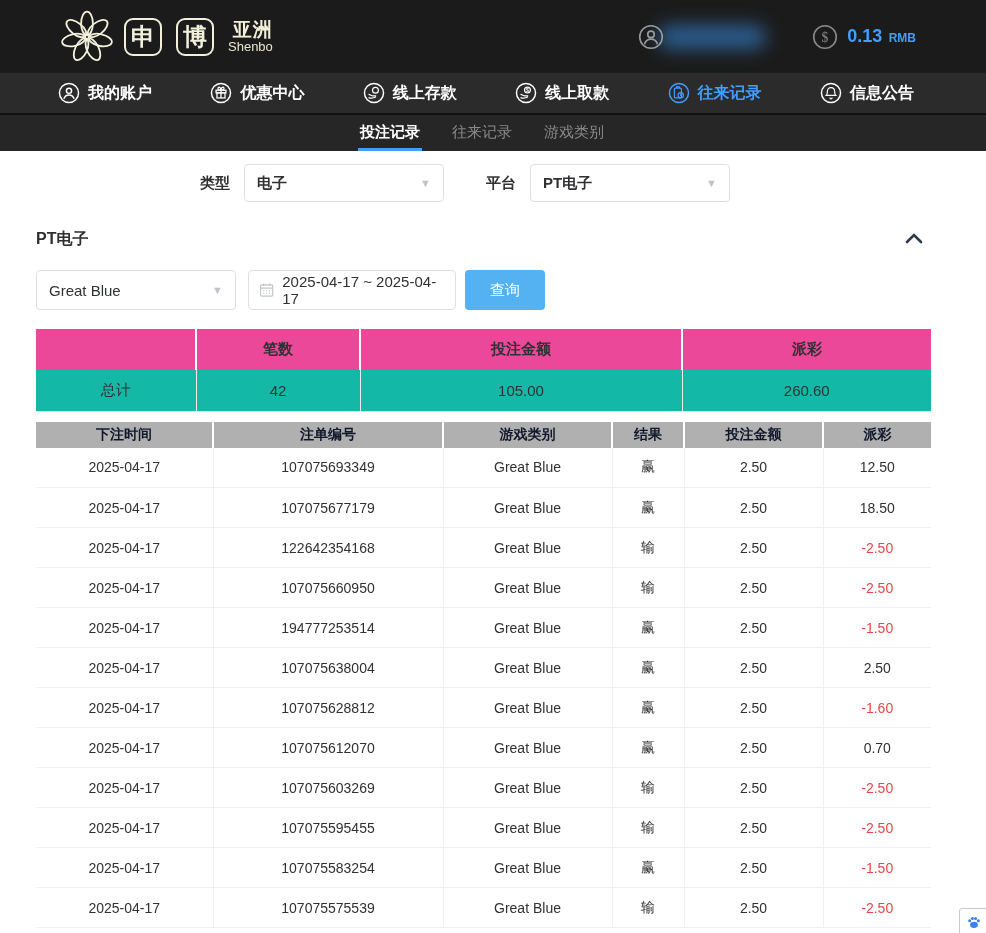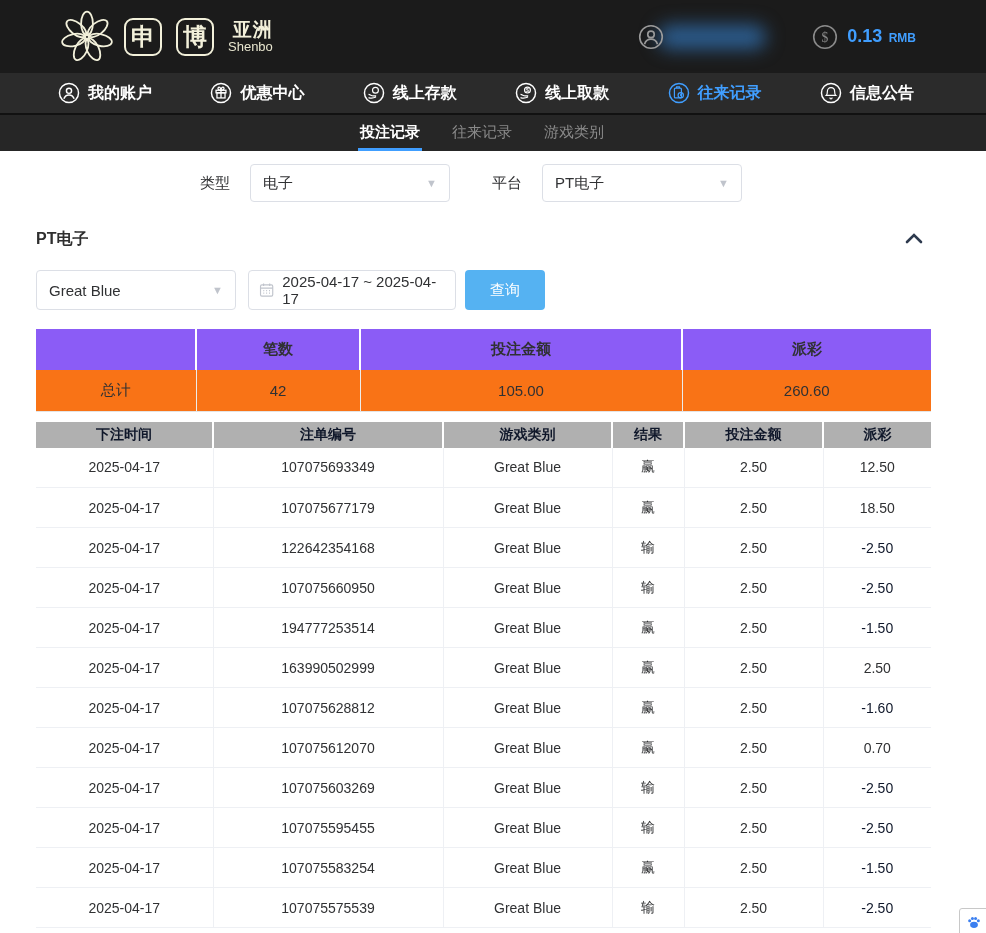--- a/index.html
+++ b/index.html
@@ -40,21 +40,21 @@
     padding-left:360px; gap:32px; }
   .tab { font-size:15px; color:#8a8a8a; padding-bottom:9px; cursor:pointer; position:relative; }
   .tab.active { color:#fff; font-weight:bold; }
   .tab.active::after { content:""; position:absolute; left:-2px; right:-2px; bottom:0;
     height:3px; background:#409eff; }
 
   
   .content { padding:0 55px 0 36px; }
 
   .filter-row { display:flex; align-items:center; gap:42px; margin:13px 0 0 164px; }
-  .filter-group { display:flex; align-items:center; gap:20px; }
+  .filter-group { display:flex; align-items:center; gap:14px;font-weight:bold; }
   .filter-label { font-size:15px; color:#303133; }
   .select-box { width:200px; height:38px; border:1px solid #dcdfe6; border-radius:4px;
     display:flex; align-items:center; justify-content:space-between; padding:0 12px;
     font-size:15px; color:#303133; cursor:pointer; background:#fff; }
   .caret { color:#c0c4cc; font-size:11px; }
 
   .section-head { display:flex; align-items:center; justify-content:space-between;
     margin-top:26px; }
   .section-title { font-size:16px; font-weight:bold; color:#2f2f2f; }
   .collapse-btn { width:22px; height:22px; cursor:pointer; color:#2e3a4e; margin-right:6px; }
@@ -70,36 +70,36 @@
     cursor:pointer; margin-left:-1px; }
   .range-btn:first-child { border-radius:4px 0 0 4px; margin-left:0; }
   .range-btn:last-child { border-radius:0 4px 4px 0; }
   .range-btn.active { color:#409eff; border-color:#409eff; position:relative; z-index:1; }
   .query-btn { width:80px; height:40px; margin-left:9px; background:#55b2f2; color:#fff;
     font-size:15px; border:none; border-radius:4px; cursor:pointer; }
 
   
   table { border-collapse:collapse; table-layout:fixed; }
   .summary-table { width:895px; margin-top:19px; font-size:15px; }
-  .summary-table th { background:#8b5cf6; height:41px; font-weight:bold; color:#303133;
+  .summary-table th { background:#ec4899; height:41px; font-weight:bold; color:#303133;
     border-right:2px solid #fff; }
   .summary-table th:last-child { border-right:none; }
-  .summary-table td { background:#f97316; height:41px; text-align:center;
+  .summary-table td { background:#14b8a6; height:41px; text-align:center;
     border-right:1px solid #ececec; border-bottom:1px solid #e4e4e4; }
   .summary-table td:last-child { border-right:none; }
 
   
   .bet-table { width:895px; margin-top:10px; font-size:14px; }
   .bet-table th { background:#b0b0b0; color:#0f172a; height:26px; font-weight:bold;
     border-right:2px solid #fff; }
   .bet-table th:last-child { border-right:none; }
   .bet-table td { height:40px; text-align:center; color:#303133;
     border-right:1px solid #eef0f4; border-bottom:1px solid #eef0f4; }
   .bet-table td:last-child { border-right:none; }
-  .bet-table td.neg { color:#0f172a;margin-left:35px; }
+  .bet-table td.neg { color:#ef4444;margin-left:35px; }
 
   .circ-icon { display:inline-block; }
   .circ-icon svg { width:100%; height:100%; display:block; }
 
   .paw-widget { position:fixed; right:-3px; bottom:-3px; width:30px; height:28px;
     background:#fff; border:1px solid #c8c8c8; border-radius:3px; display:flex;
     align-items:center; justify-content:center; cursor:pointer; }
   .paw-widget svg { width:18px; height:18px; }
 </style>
 </head>
@@ -351,21 +351,21 @@
     <td>2025-04-17</td>
     <td>194777253514</td>
     <td>Great Blue</td>
     <td>赢</td>
     <td>2.50</td>
     <td class="neg">-1.50</td>
   </tr>
 
   <tr>
     <td>2025-04-17</td>
-    <td>163990502999</td>
+    <td>107075638004</td>
     <td>Great Blue</td>
     <td>赢</td>
     <td>2.50</td>
     <td>2.50</td>
   </tr>
 
   <tr>
     <td>2025-04-17</td>
     <td>107075628812</td>
     <td>Great Blue</td>

